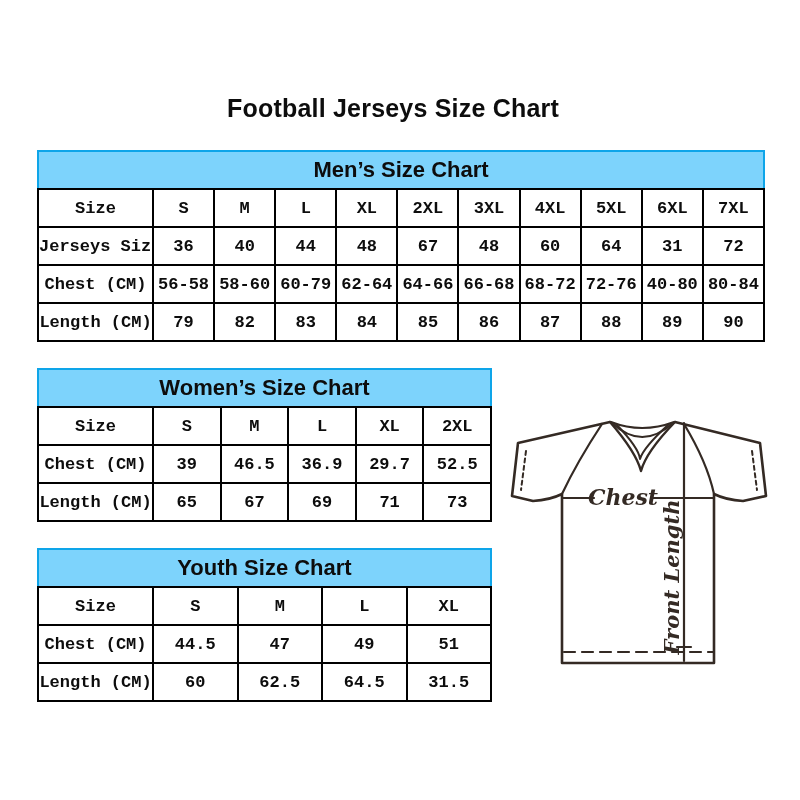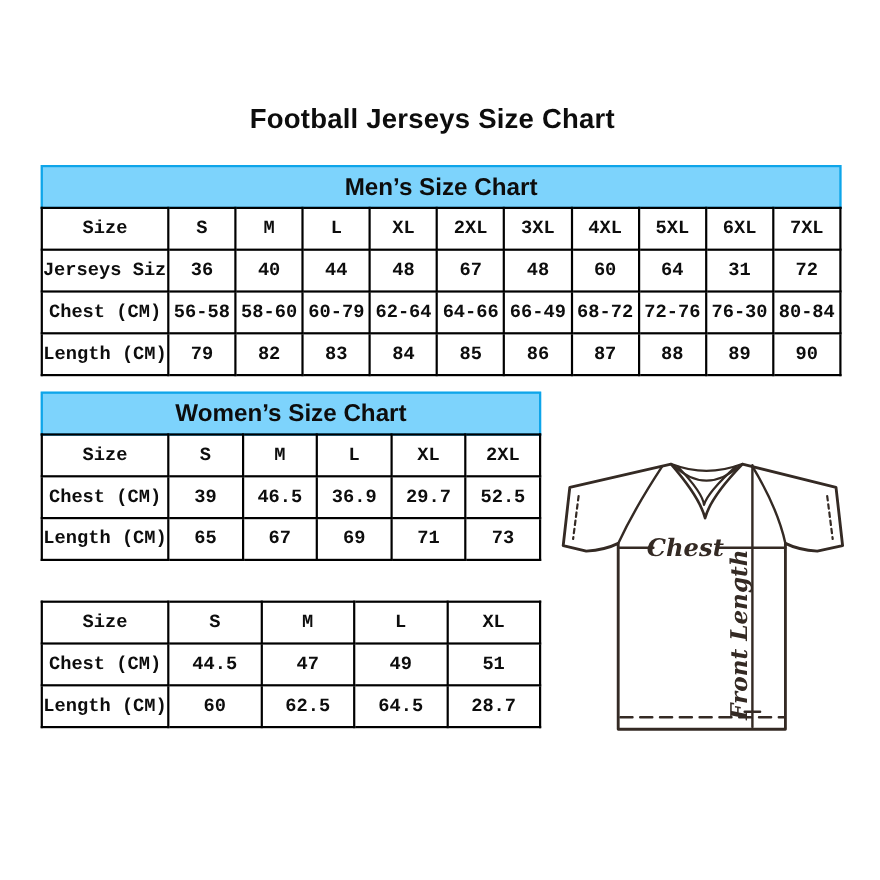--- a/index.html
+++ b/index.html
@@ -19,21 +19,21 @@
   }
   .size-table table{
     border-collapse:collapse;width:100%;table-layout:fixed;margin-top:-2px;font-family:Liberation Mono, monospace;
   }
   .size-table td{
     border:2px solid #000;height:36px;text-align:center;vertical-align:middle;
     font-size:17px;font-weight:bold;padding:0;white-space:nowrap;overflow:hidden;
   }
   .size-table td.lbl{width:113px;}
   #men-table{left:37px;top:150px;width:728px;}
-  #women-table{left:37px;top:356px;width:455px;}
+  #women-table{left:37px;top:368px;width:455px;}
   #youth-table{left:37px;top:548px;width:455px;}
   #jersey{position:absolute;left:500px;top:408px;}
   .jline{fill:none;stroke:#342a24;stroke-linecap:round;stroke-linejoin:round;}
   .jtext{
     font-family:"DejaVu Serif","Liberation Serif",serif;
     font-style:italic;font-weight:bold;fill:#342a24;
   }
 </style>
 </head>
 <body>
@@ -70,24 +70,24 @@
           <td>31</td>
           <td>72</td>
         </tr>
         <tr>
           <td class="lbl">Chest (CM)</td>
           <td>56-58</td>
           <td>58-60</td>
           <td>60-79</td>
           <td>62-64</td>
           <td>64-66</td>
-          <td>66-49</td>
+          <td>66-68</td>
           <td>68-72</td>
           <td>72-76</td>
-          <td>76-30</td>
+          <td>40-80</td>
           <td>80-84</td>
         </tr>
         <tr>
           <td class="lbl">Length (CM)</td>
           <td>79</td>
           <td>82</td>
           <td>83</td>
           <td>84</td>
           <td>85</td>
           <td>86</td>
@@ -126,20 +126,21 @@
           <td>67</td>
           <td>69</td>
           <td>71</td>
           <td>73</td>
         </tr>
       </tbody>
     </table>
 </div>
 
 <div id="youth-table" class="size-table">
+  <div class="band">Youth Size Chart</div>
   <table>
       <tbody>
         <tr>
           <td class="lbl">Size</td>
           <td>S</td>
           <td>M</td>
           <td>L</td>
           <td>XL</td>
         </tr>
         <tr>
@@ -147,21 +148,21 @@
           <td>44.5</td>
           <td>47</td>
           <td>49</td>
           <td>51</td>
         </tr>
         <tr>
           <td class="lbl">Length (CM)</td>
           <td>60</td>
           <td>62.5</td>
           <td>64.5</td>
-          <td>28.7</td>
+          <td>31.5</td>
         </tr>
       </tbody>
     </table>
 </div>
 
 <svg id="jersey" width="278" height="272" viewBox="500 408 278 272" xmlns="http://www.w3.org/2000/svg">
 
   <path class="jline" stroke-width="2.6" d="M610,422 L518,443 L512,496 L533,501 Q550,500 562,494 L562,663 L714,663 L714,494 Q726,500 743,501 L766,496 L760,443 L675,422"></path>
 
   <path class="jline" stroke-width="2.2" d="M602,424 Q577,462 562,494"></path>

